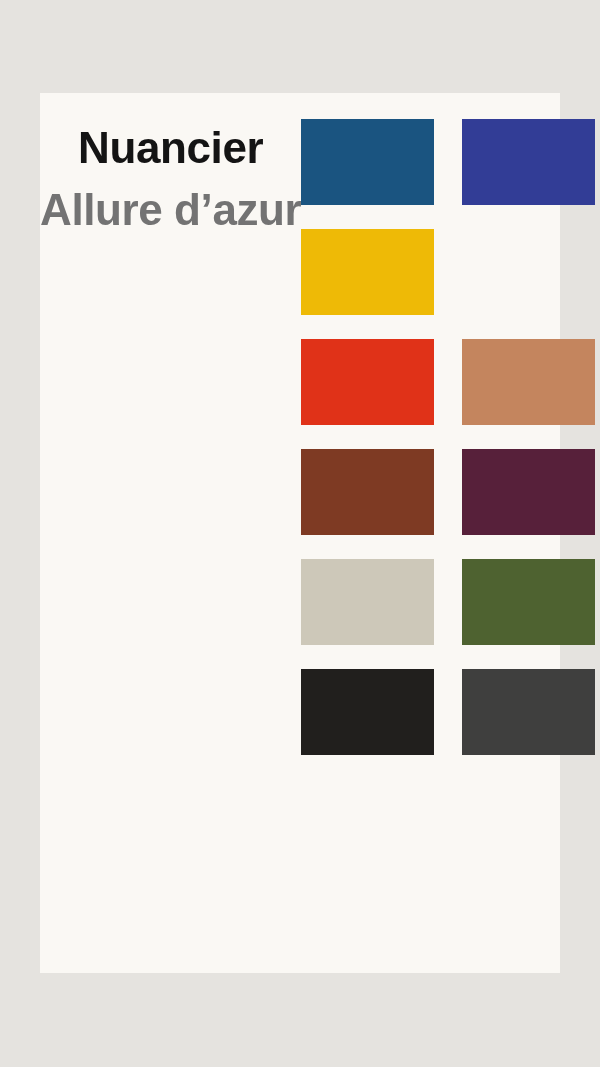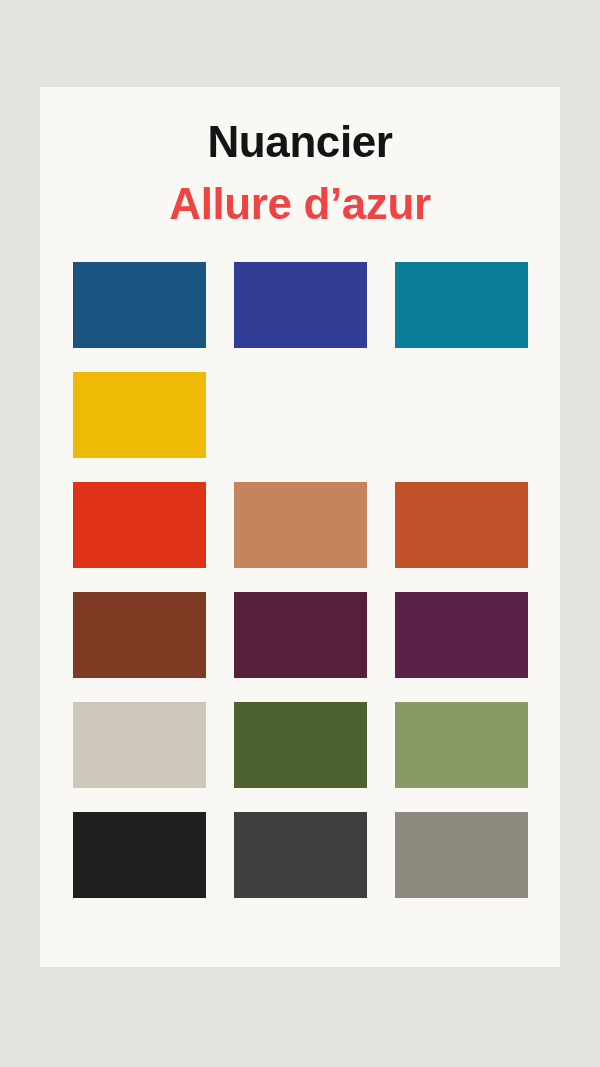--- a/index.html
+++ b/index.html
@@ -19,28 +19,27 @@
     position: relative;
     width: 600px;
     height: 1067px;
     background: #e5e3df;
     box-sizing: border-box;
   }
 
   .palette-card {
     position: absolute;
     left: 40px;
-    top: 87px;
+    top: 93px;
     width: 520px;
     height: 880px;
     background: #faf8f4;
     box-sizing: border-box;
     display: flex;
-    flex-direction: column;
-    align-items: center;
+    flex-direction: row;
   }
 
   .title-block {
     width: 100%;
     text-align: center;
     padding-top: 24px;
     user-select: none;
   }
 
   .title-line {
@@ -88,21 +87,21 @@
 </style>
 </head>
 <body style="background: rgb(229, 227, 223);">
 
 <div class="page">
 
   <div class="palette-card" style="background: rgb(250, 248, 244);">
 
     <div class="title-block">
       <span class="title-line" style="color: rgb(20, 20, 20);">Nuancier</span>
-      <span class="title-line" style="color: #ef4444;">Allure d’azur</span>
+      <span class="title-line" style="color: #737373;">Allure d’azur</span>
     </div>
 
     <div class="swatch-grid">
         <div class="swatch-row">
           <div class="swatch-cell">
             <div class="swatch" title="#1a5480" style="background: rgb(26, 84, 128);"></div>
           </div>
           <div class="swatch-cell">
             <div class="swatch" title="#323d96" style="background: rgb(50, 61, 150);"></div>
           </div>

